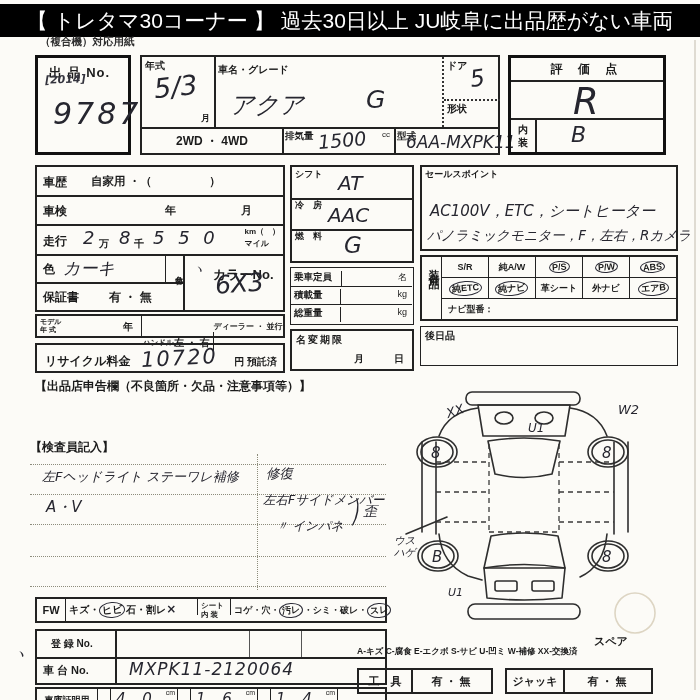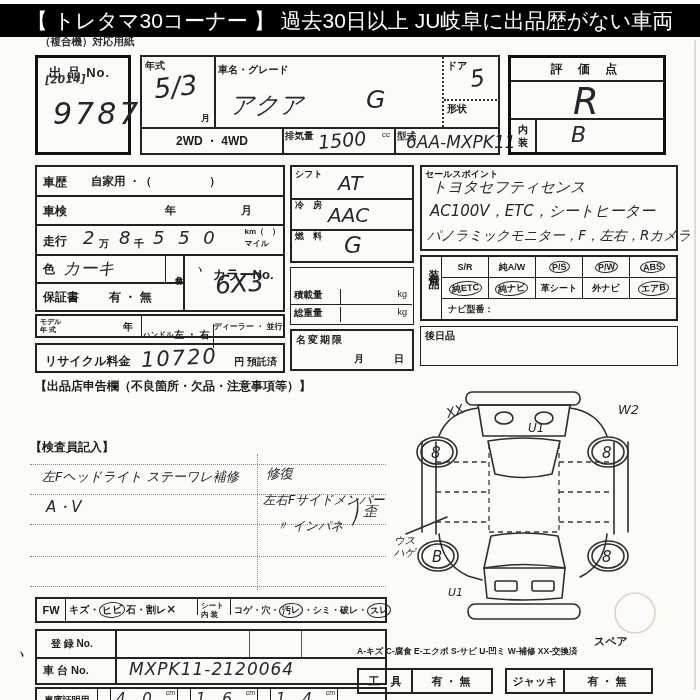--- a/index.html
+++ b/index.html
@@ -122,21 +122,21 @@
       <span class="abs hw" style="left:30px;top:15px;font-size:25px;transform:rotate(-4deg)">6X3</span>
     </div>
   </div>
 
   <div class="bx" style="left:35px;top:314px;width:250px;height:24px">
     <div class="abs" style="left:0;top:0;width:104px;height:20px;border-right:1.5px solid #222">
       <span class="abs lbl" style="left:3px;top:1px;font-size:7px">モデル</span>
       <span class="abs lbl" style="left:3px;top:9px;font-size:7px">年 式</span>
       <span class="abs lbl" style="right:8px;top:4px;font-size:10px">年</span>
     </div>
-    <div class="abs" style="left:104px;top:8px;width:72px;height:24px;border-right:1.5px solid #222">
+    <div class="abs" style="left:104px;top:16px;width:72px;height:24px;border-right:1.5px solid #222">
       <span class="abs lbl" style="left:2px;top:6px;font-size:7.5px">ハンドル</span>
       <span class="abs lbl" style="left:33px;top:4px;font-size:10px">左 ・ 右</span>
     </div>
     <div class="abs cellflex" style="left:176px;top:0;width:70px;height:20px">
       <span class="lbl" style="font-size:8px">ディーラー ・ 並行</span>
     </div>
   </div>
 
   <div class="bx" style="left:35px;top:343px;width:250px;height:30px">
     <span class="abs lbl" style="left:8px;top:8px;font-size:12px">リサイクル料金</span>
@@ -155,38 +155,41 @@
       <span class="abs lbl" style="left:3px;top:1px;font-size:9px">冷　房</span>
       <span class="abs hw" style="left:36px;top:5px;font-size:20px">AAC</span>
     </div>
     <div class="abs" style="left:0;top:62px;width:120px;height:32px">
       <span class="abs lbl" style="left:3px;top:1px;font-size:9px">燃　料</span>
       <span class="abs hw" style="left:52px;top:3px;font-size:23px">G</span>
     </div>
   </div>
 
   <div class="bx" style="left:290px;top:267px;width:124px;height:58px;border-width:1.5px">
+    <div class="abs" style="left:0;top:0;width:121px;height:18px;border-bottom:1.5px solid #222">
+      <span class="abs lbl" style="left:3px;top:3px;font-size:9.5px;border-right:1.5px solid #222;padding-right:9px;height:15px;display:inline-block">乗車定員</span>
+      <span class="abs" style="right:5px;top:3px;font-size:9px">名</span>
+    </div>
     <div class="abs" style="left:0;top:18px;width:121px;height:18px;border-bottom:1.5px solid #222">
       <span class="abs lbl" style="left:3px;top:3px;font-size:9.5px;border-right:1.5px solid #222;padding-right:17px;height:15px;display:inline-block">積載量</span>
       <span class="abs" style="right:5px;top:3px;font-size:9px">kg</span>
     </div>
     <div class="abs" style="left:0;top:36px;width:121px;height:19px">
       <span class="abs lbl" style="left:3px;top:3px;font-size:9.5px;border-right:1.5px solid #222;padding-right:17px;height:15px;display:inline-block">総重量</span>
       <span class="abs" style="right:5px;top:3px;font-size:9px">kg</span>
     </div>
   </div>
 
   <div class="bx" style="left:290px;top:329px;width:124px;height:42px">
     <span class="abs lbl" style="left:4px;top:2px;font-size:10px;letter-spacing:2px">名変期限</span>
     <span class="abs lbl" style="right:8px;bottom:3px;font-size:10px">月　　　日</span>
   </div>
 
   <div class="bx" style="left:420px;top:165px;width:258px;height:86px">
     <span class="abs lbl" style="left:3px;top:1px;font-size:9px">セールスポイント</span>
-    <span class="abs hw" style="left:10px;top:11px;font-size:15px;white-space:nowrap">トヨタセフティセンス</span>
     <span class="abs hw" style="left:8px;top:35px;font-size:15px;white-space:nowrap">AC100V，ETC，シートヒーター</span>
     <span class="abs hw" style="left:5px;top:60px;font-size:13.5px;white-space:nowrap">パノラミックモニター，F，左右，Rカメラ</span>
   </div>
 
   <div class="bx" style="left:420px;top:255px;width:258px;height:66px">
     <div class="abs lbl" style="left:0;top:0;width:20px;height:62px;border-right:1.5px solid #222;writing-mode:vertical-rl;font-size:11px;letter-spacing:5px;padding-top:3px;box-sizing:border-box;text-align:left">装備品</div>
     <div class="eqrow" style="top:0">
       <div class="eqc">
           <span>S/R</span>
         </div>

